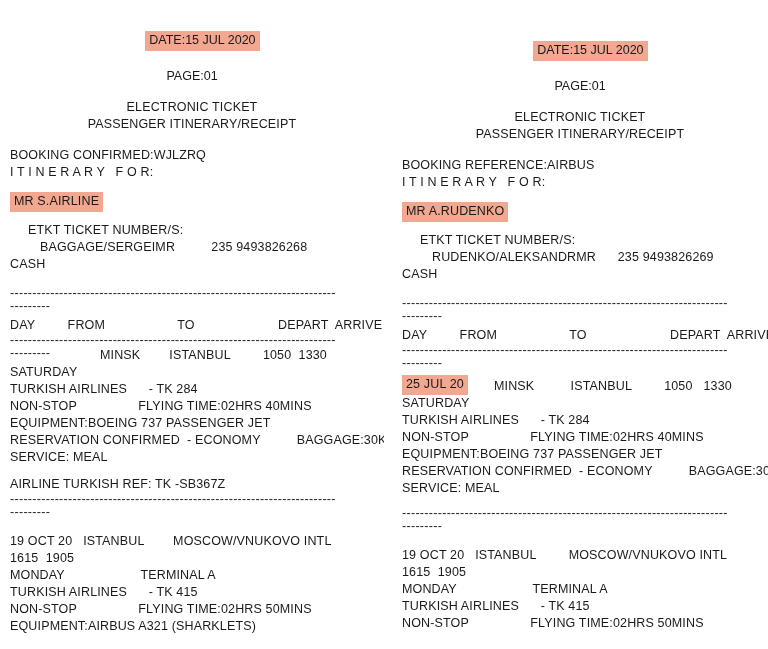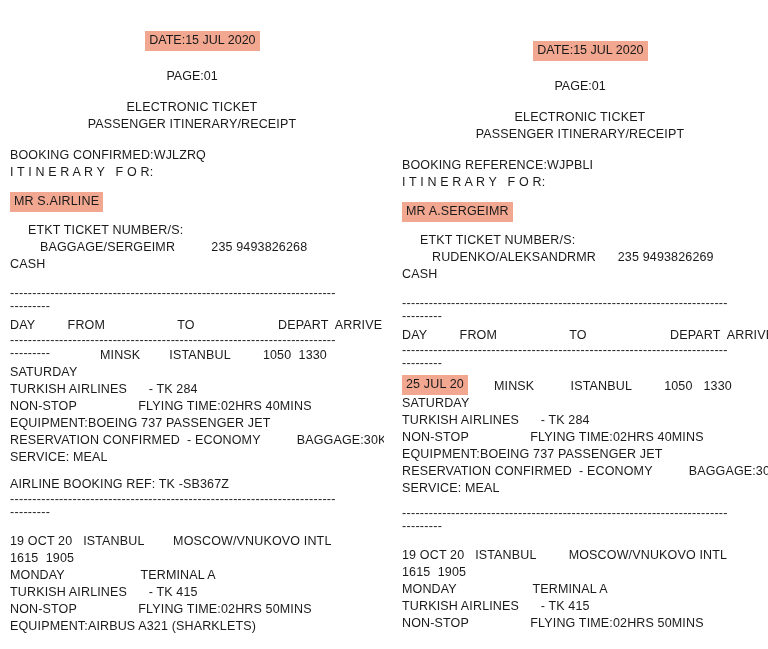--- a/index.html
+++ b/index.html
@@ -124,21 +124,21 @@
     <div class="line" style="margin-top:-17px; padding-left:90px;"><span>MINSK</span>        <span>ISTANBUL</span>         <span>1050</span>  <span>1330</span></div>
     <div class="line">SATURDAY</div>
     <div class="line"><span>TURKISH AIRLINES</span>      <span>- TK 284</span></div>
     <div class="line"><span>NON-STOP</span>                 <span>FLYING TIME:02HRS 40MINS</span></div>
     <div class="line">EQUIPMENT:BOEING 737 PASSENGER JET</div>
     <div class="line"><span>RESERVATION CONFIRMED  - ECONOMY</span>          <span>BAGGAGE:30K</span></div>
     <div class="line">SERVICE: MEAL</div>
 
     <div class="spacer-10"></div>
 
-    <div class="line">AIRLINE BOOKING REF: TK -SB367Z</div>
+    <div class="line">AIRLINE TURKISH REF: TK -SB367Z</div>
 
     <div class="dashline">-------------------------------------------------------------------------</div>
     <div class="dashline">---------</div>
 
     <div class="spacer-14"></div>
 
     <div class="line"><span>19 OCT 20</span>   <span>ISTANBUL</span>        <span>MOSCOW/VNUKOVO INTL</span></div>
     <div class="line"><span>1615</span>  <span>1905</span></div>
     <div class="line"><span>MONDAY</span>                     <span>TERMINAL A</span></div>
     <div class="line"><span>TURKISH AIRLINES</span>      <span>- TK 415</span></div>
@@ -156,27 +156,27 @@
     </div>
     <div class="head-date">PAGE:01</div>
 
     <div class="spacer-14"></div>
 
     <div class="line center">ELECTRONIC TICKET</div>
     <div class="line center">PASSENGER ITINERARY/RECEIPT</div>
 
     <div class="spacer-14"></div>
 
-    <div class="line">BOOKING REFERENCE:WJPBLI</div>
+    <div class="line">BOOKING REFERENCE:AIRBUS</div>
     <div class="line">I T I N E R A R Y   F O R:</div>
 
     <div class="spacer-10"></div>
 
     <div>
-      <span class="line hl">MR A.SERGEIMR</span>
+      <span class="line hl">MR A.RUDENKO</span>
     </div>
 
     <div class="spacer-10"></div>
 
     <div class="line indent-1">ETKT TICKET NUMBER/S:</div>
     <div class="line indent-2"><span>RUDENKO/ALEKSANDRMR</span>      <span>235 9493826269</span></div>
     <div class="line">CASH</div>
 
     <div class="spacer-14"></div>
 

